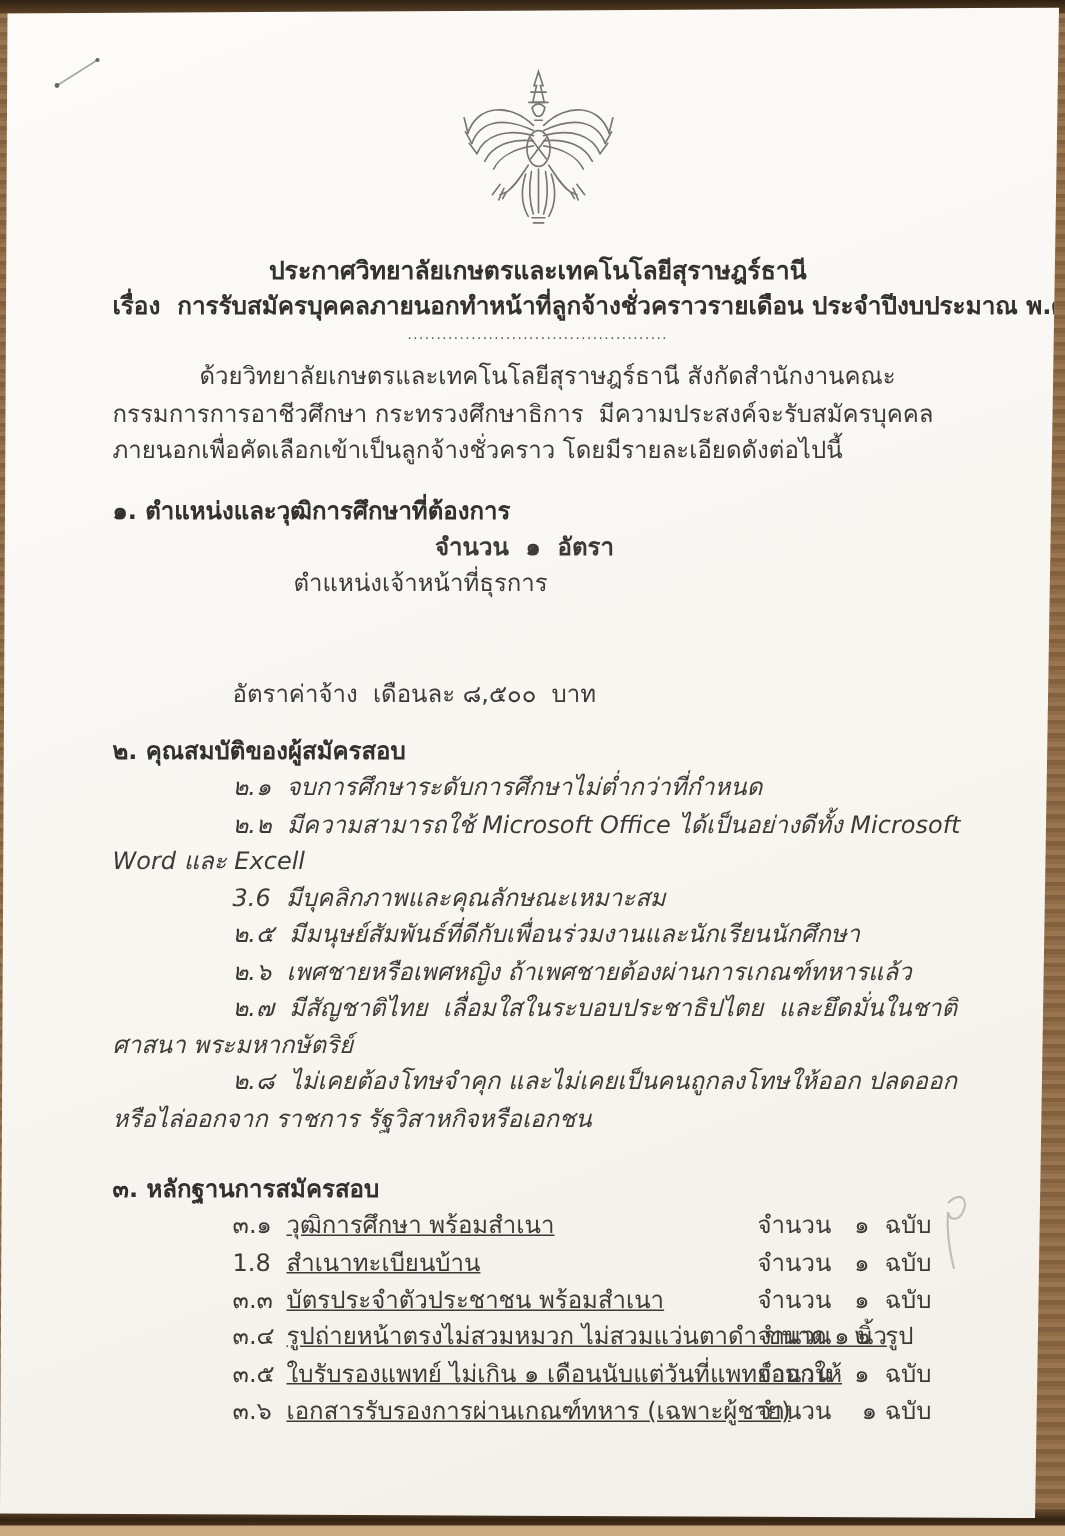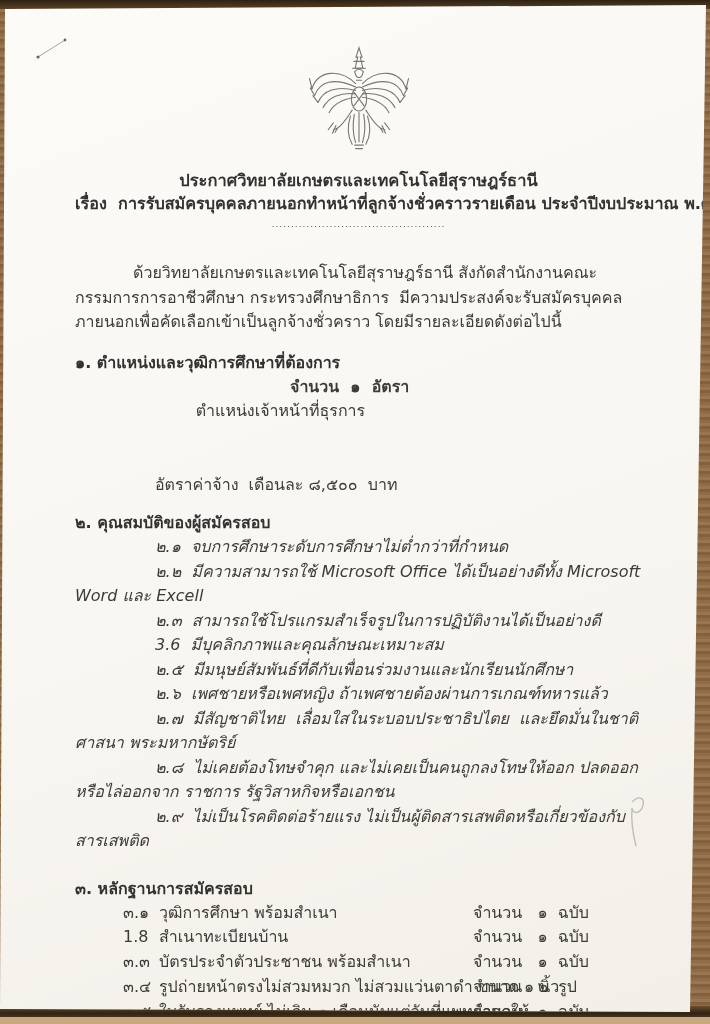--- a/index.html
+++ b/index.html
@@ -25,33 +25,33 @@
 
   .emblem{width:100%;text-align:center;height:108px;}
   .emblem svg{opacity:.78;}
 
   .title-block{text-align:center;margin-top:15px;}
   .doc-title{font-weight:600;white-space:pre;font-size:16.5px;line-height:23px;color:#343230;}
   .doc-subject{font-weight:600;white-space:pre;font-size:16.2px;line-height:23px;color:#343230;}
   .dots{font-size:9px;letter-spacing:1px;color:#55524d;line-height:14px;margin-top:2px;}
 
   p.intro{
-    margin:30px 0 15px 0;text-indent:58px;line-height:24.5px;white-space:pre-wrap;
+    margin:8px 0 15px 0;text-indent:58px;line-height:24.5px;white-space:pre-wrap;
   }
 
   .sec{margin-top:13px;}
   .sec.sec3{margin-top:22px;}
   .sec-head{font-weight:700;line-height:25px;color:#333130;}
 
   .s1-line{position:relative;margin-left:80px;line-height:24.5px;white-space:pre;}
   .s1-qty{position:absolute;left:135px;top:0;white-space:pre;font-weight:bold;}
 
   .s2-item{margin:0;margin-left:0;text-indent:80px;line-height:24.5px;white-space:pre-wrap;font-style:italic;}
 
-  .s3row{position:relative;margin-left:48px;line-height:24.8px;white-space:nowrap;}
+  .s3row{position:relative;margin-left:80px;line-height:24.8px;white-space:nowrap;text-decoration:underline;}
   .s3row .n{display:inline-block;min-width:36px;}
   .s3row .q{position:absolute;left:350px;top:0;white-space:pre;}
 
   .staple{position:absolute;left:30px;top:30px;z-index:3;}
   .pencil{position:absolute;left:618px;top:792px;z-index:3;}
 </style>
 </head>
 <body>
 
 <div class="edge edge-top"></div>
@@ -118,27 +118,25 @@
         <span>ตำแหน่งเจ้าหน้าที่ธุรการ</span>
         <span class="s1-qty">จำนวน  ๑  อัตรา</span>
       </div>
       <div class="s1-line">อัตราค่าจ้าง  เดือนละ ๘,๕๐๐  บาท</div>
     </div>
 
     <div class="sec">
       <div class="sec-head">๒. คุณสมบัติของผู้สมัครสอบ</div>
       <p class="s2-item">๒.๑  จบการศึกษาระดับการศึกษาไม่ต่ำกว่าที่กำหนด</p>
       <p class="s2-item">๒.๒  มีความสามารถใช้ Microsoft Office ได้เป็นอย่างดีทั้ง Microsoft Word และ Excell</p>
-      <p class="s2-item">๒.๓  สามารถใช้โปรแกรมสำเร็จรูปในการปฏิบัติงานได้เป็นอย่างดี</p>
       <p class="s2-item">3.6  มีบุคลิกภาพและคุณลักษณะเหมาะสม</p>
       <p class="s2-item">๒.๕  มีมนุษย์สัมพันธ์ที่ดีกับเพื่อนร่วมงานและนักเรียนนักศึกษา</p>
       <p class="s2-item">๒.๖  เพศชายหรือเพศหญิง ถ้าเพศชายต้องผ่านการเกณฑ์ทหารแล้ว</p>
       <p class="s2-item">๒.๗  มีสัญชาติไทย  เลื่อมใสในระบอบประชาธิปไตย  และยึดมั่นในชาติ  ศาสนา พระมหากษัตริย์</p>
       <p class="s2-item">๒.๘  ไม่เคยต้องโทษจำคุก และไม่เคยเป็นคนถูกลงโทษให้ออก ปลดออก หรือไล่ออกจาก ราชการ รัฐวิสาหกิจหรือเอกชน</p>
-      <p class="s2-item">๒.๙  ไม่เป็นโรคติดต่อร้ายแรง ไม่เป็นผู้ติดสารเสพติดหรือเกี่ยวข้องกับสารเสพติด</p>
     </div>
 
     <div class="sec sec3">
       <div class="sec-head">๓. หลักฐานการสมัครสอบ</div>
 
       <div class="s3row">
         <span class="n">๓.๑</span><span class="t">วุฒิการศึกษา พร้อมสำเนา</span>
         <span class="q">จำนวน   ๑  ฉบับ</span>
       </div>
       <div class="s3row">

